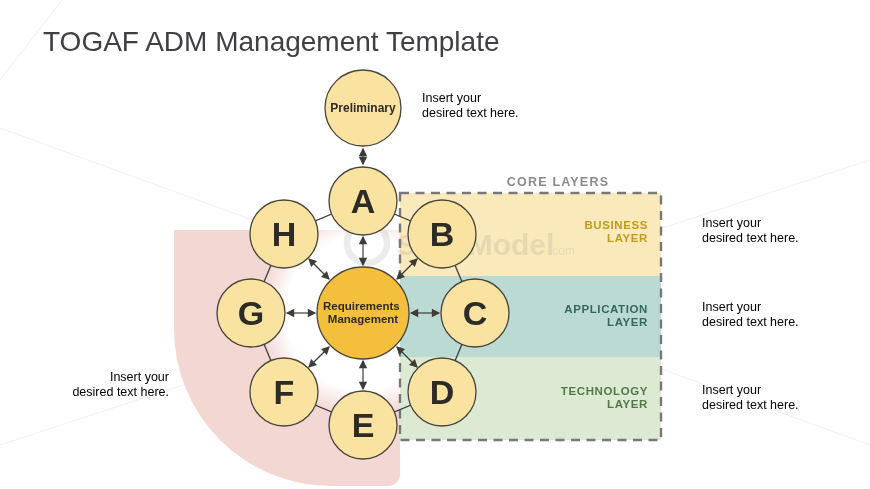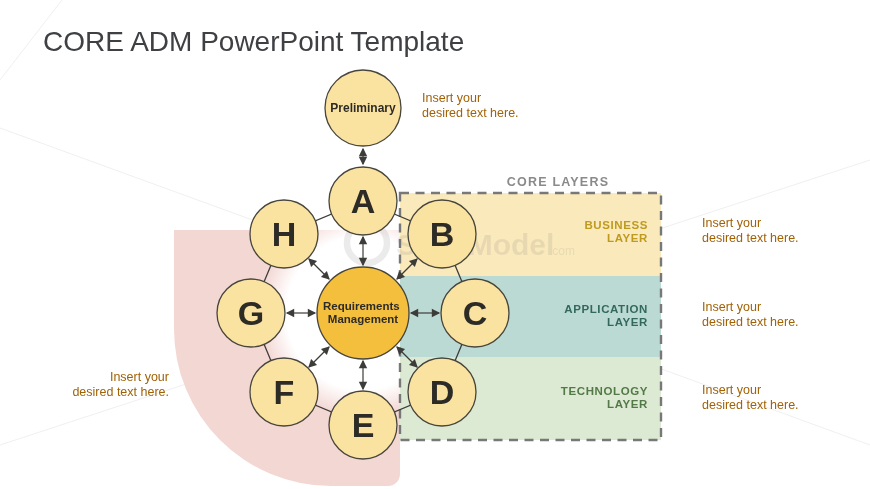--- a/index.html
+++ b/index.html
@@ -8,38 +8,38 @@
     background:#ffffff;
     font-family:"Liberation Sans", sans-serif;
   }
   .slide-title {
     position:absolute; left:43px; top:26px;
     font-size:28px; font-weight:400; color:#3f4043; letter-spacing:0px;
     white-space:nowrap;
   }
   svg.diagram { position:absolute; left:0; top:0; }
   .ph {
-    position:absolute; font-size:12.5px; color:#a16207; line-height:15px;
+    position:absolute; font-size:12.5px; color:#000000; line-height:15px;
     white-space:nowrap;
   }
   .ph-top { left:422px; top:91px; }
   .ph-r1  { left:702px; top:216px; }
   .ph-r2  { left:702px; top:300px; }
   .ph-r3  { left:702px; top:383px; }
   .ph-bl  { left:47px;  top:370px; width:122px; text-align:right; }
   .layer-label { font-size:11.5px; font-weight:bold; letter-spacing:0.6px; }
   .core-label  { font-size:12.5px; font-weight:bold; letter-spacing:1.2px; }
   .node-letter { font-size:34px; font-weight:bold; }
   .small-bold  { font-size:12px; font-weight:bold; }
   .center-text { font-size:11.5px; font-weight:bold; }
 </style>
 </head>
 <body>
 
-<div class="slide-title">CORE ADM PowerPoint Template</div>
+<div class="slide-title">TOGAF ADM Management Template</div>
 
 <svg class="diagram" width="870" height="489" viewBox="0 0 870 489">
   <defs>
     <marker id="ah" viewBox="0 0 8 8" markerWidth="8" markerHeight="8" refX="6.5" refY="4" orient="auto-start-reverse">
       <path d="M0.5,0.5 L7.5,4 L0.5,7.5 Z" fill="#3c3c38"></path>
     </marker>
     <radialGradient id="halo">
       <stop offset="0%" stop-color="#ffffff"></stop>
       <stop offset="74%" stop-color="#ffffff"></stop>
       <stop offset="100%" stop-color="#ffffff" stop-opacity="0"></stop>

